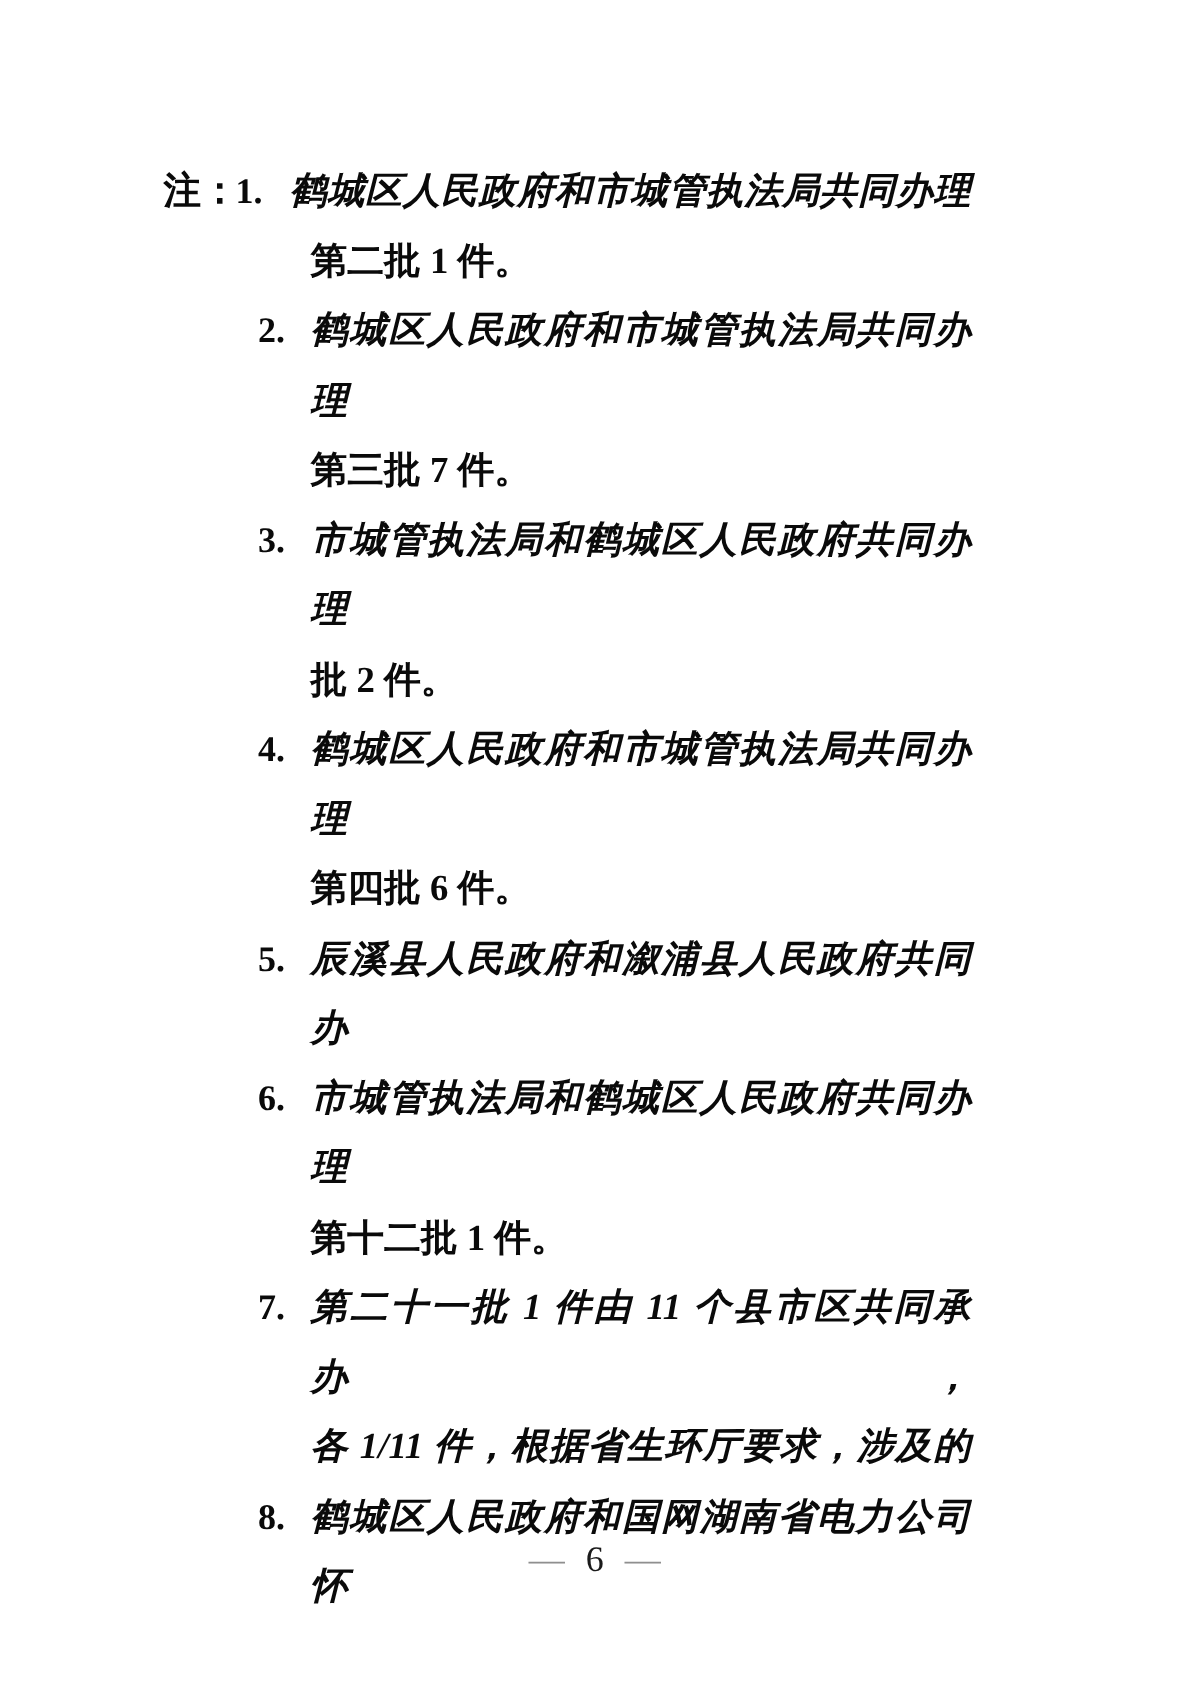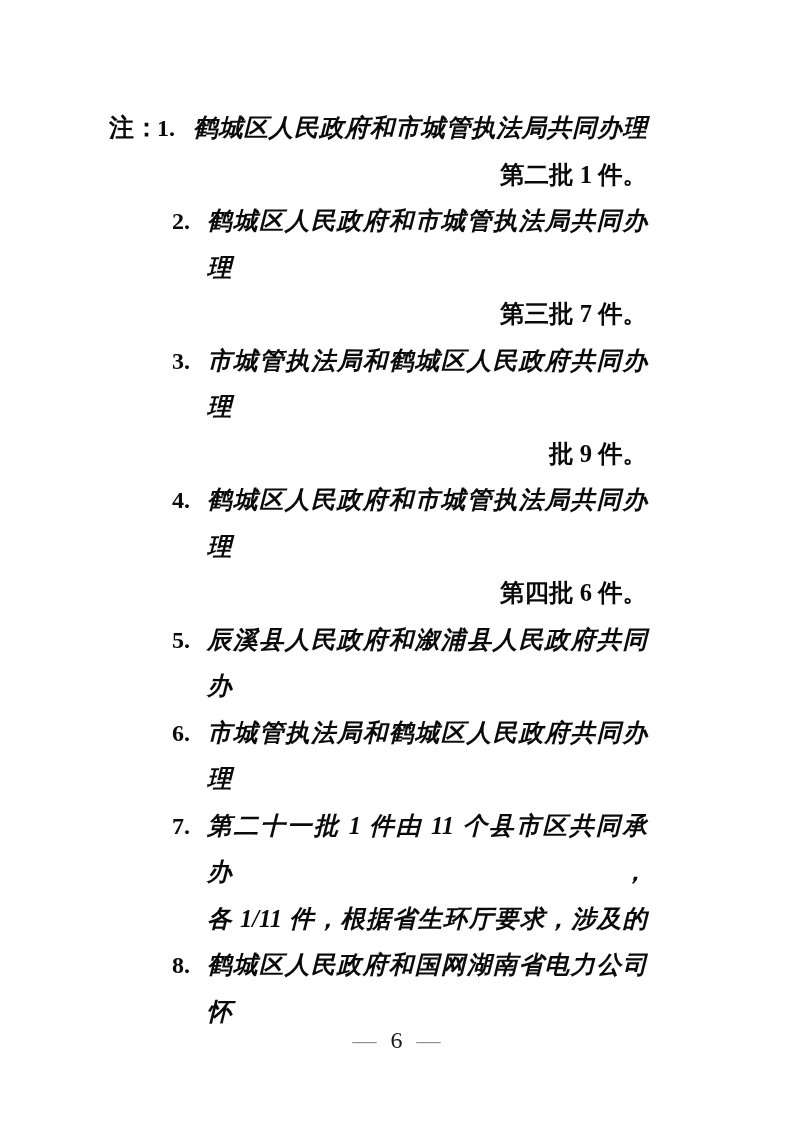--- a/index.html
+++ b/index.html
@@ -46,21 +46,20 @@
   .note-num.first {
     left: 157px;
   }
   .line {
     width: 440px;
     line-height: 46.5px;
     font-size: 24.5px;
     font-weight: 700;
     white-space: nowrap;
     letter-spacing: 0;
-    text-align: right;
   }
   .line.fill {
     white-space: normal;
     text-align: justify;
     text-align-last: justify;
     font-style: italic;
   }
   .line.indent-first {
     margin-left: -14px;
     width: 454px;
@@ -100,37 +99,38 @@
 
     <div class="note">
       <span class="note-num">2.</span>
       <div class="line fill">鹤城区人民政府和市城管执法局共同办理</div>
       <div class="line">第三批 7 件。</div>
     </div>
 
     <div class="note">
       <span class="note-num">3.</span>
       <div class="line fill">市城管执法局和鹤城区人民政府共同办理</div>
-      <div class="line">批 9 件。</div>
+      <div class="line">批 2 件。</div>
     </div>
 
     <div class="note">
       <span class="note-num">4.</span>
       <div class="line fill">鹤城区人民政府和市城管执法局共同办理</div>
       <div class="line">第四批 6 件。</div>
     </div>
 
     <div class="note">
       <span class="note-num">5.</span>
       <div class="line fill">辰溪县人民政府和溆浦县人民政府共同办</div>
     </div>
 
     <div class="note">
       <span class="note-num">6.</span>
       <div class="line fill">市城管执法局和鹤城区人民政府共同办理</div>
+      <div class="line">第十二批 1 件。</div>
     </div>
 
     <div class="note">
       <span class="note-num">7.</span>
       <div class="line fill">第二十一批 1 件由 11 个县市区共同承办，</div>
       <div class="line fill">各 1/11 件，根据省生环厅要求，涉及的</div>
     </div>
 
     <div class="note">
       <span class="note-num">8.</span>

